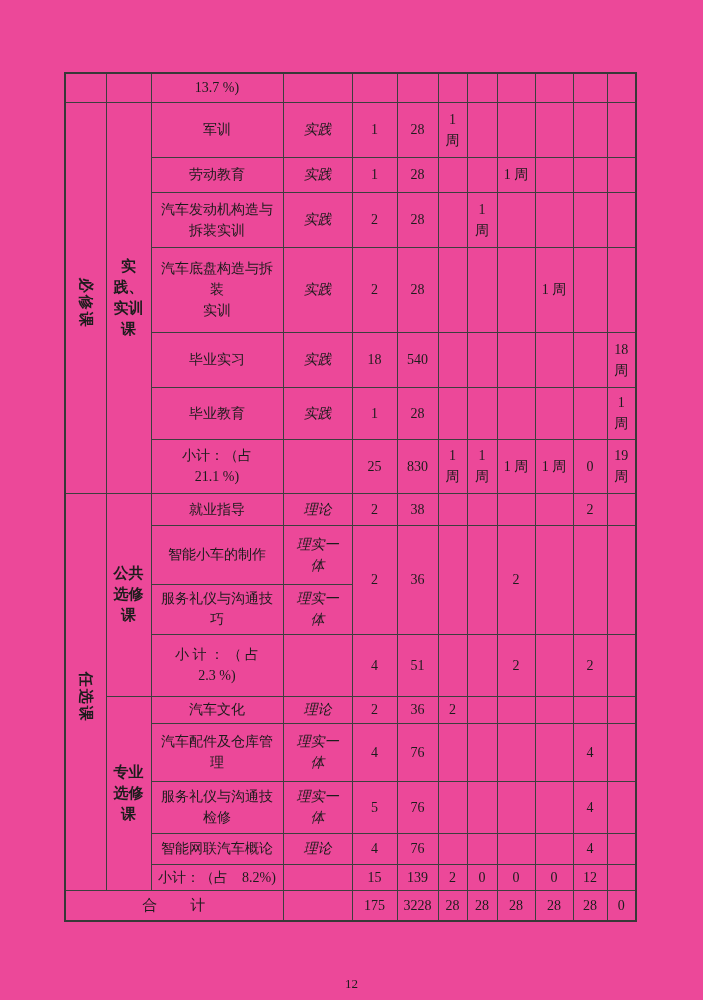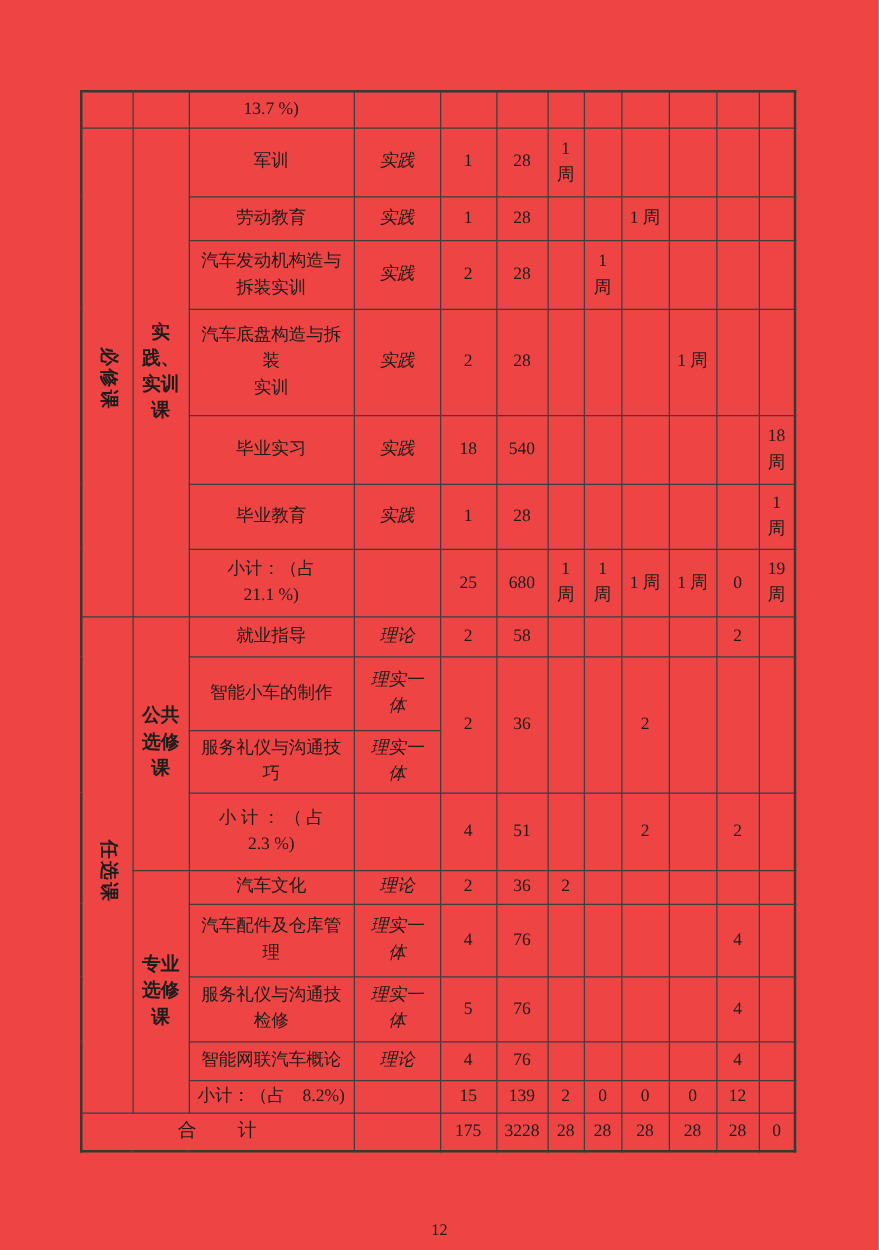--- a/index.html
+++ b/index.html
@@ -2,21 +2,21 @@
 <html><head>
 <meta charset="utf-8">
 <style>
   html,body{margin:0;padding:0;}
   body{
     width:703px;height:1000px;position:relative;background:#ffffff;
     font-family:"Liberation Serif","DejaVu Serif",serif;
     color:#1c1c1c;
     -webkit-font-smoothing:antialiased;
   }
-  .page{position:absolute;inset:0;background:#ef4444;overflow:hidden;}
+  .page{position:absolute;inset:0;background:#ec4899;overflow:hidden;}
 
   table.sched{
     position:absolute;left:64px;top:72px;width:571px;
     border-collapse:collapse;table-layout:fixed;
     font-size:14px;
   }
   table.sched td{
     border:1px solid #3e3e3e;
     padding:0;
     vertical-align:middle;
@@ -179,41 +179,41 @@
     <td></td>
     <td>1
 周</td>
   </tr>
 
   <tr style="height:54px">
     <td class="namecell">小计：（占
 21.1 %)</td>
     <td class="typecell"></td>
     <td>25</td>
-    <td>680</td>
+    <td>830</td>
     <td>1
 周</td>
     <td>1
 周</td>
     <td>1 周</td>
     <td>1 周</td>
     <td>0</td>
     <td>19
 周</td>
   </tr>
 
   <tr style="height:32px">
     <td rowspan="9" class="groupcell"><div class="rot">任选课</div></td>
     <td rowspan="4" class="groupcell">公共
 选修
 课</td>
     <td class="namecell">就业指导</td>
     <td class="typecell">理论</td>
     <td>2</td>
-    <td>58</td>
+    <td>38</td>
     <td></td>
     <td></td>
     <td></td>
     <td></td>
     <td>2</td>
     <td></td>
   </tr>
 
   <tr style="height:59px">
     <td class="namecell">智能小车的制作</td>

